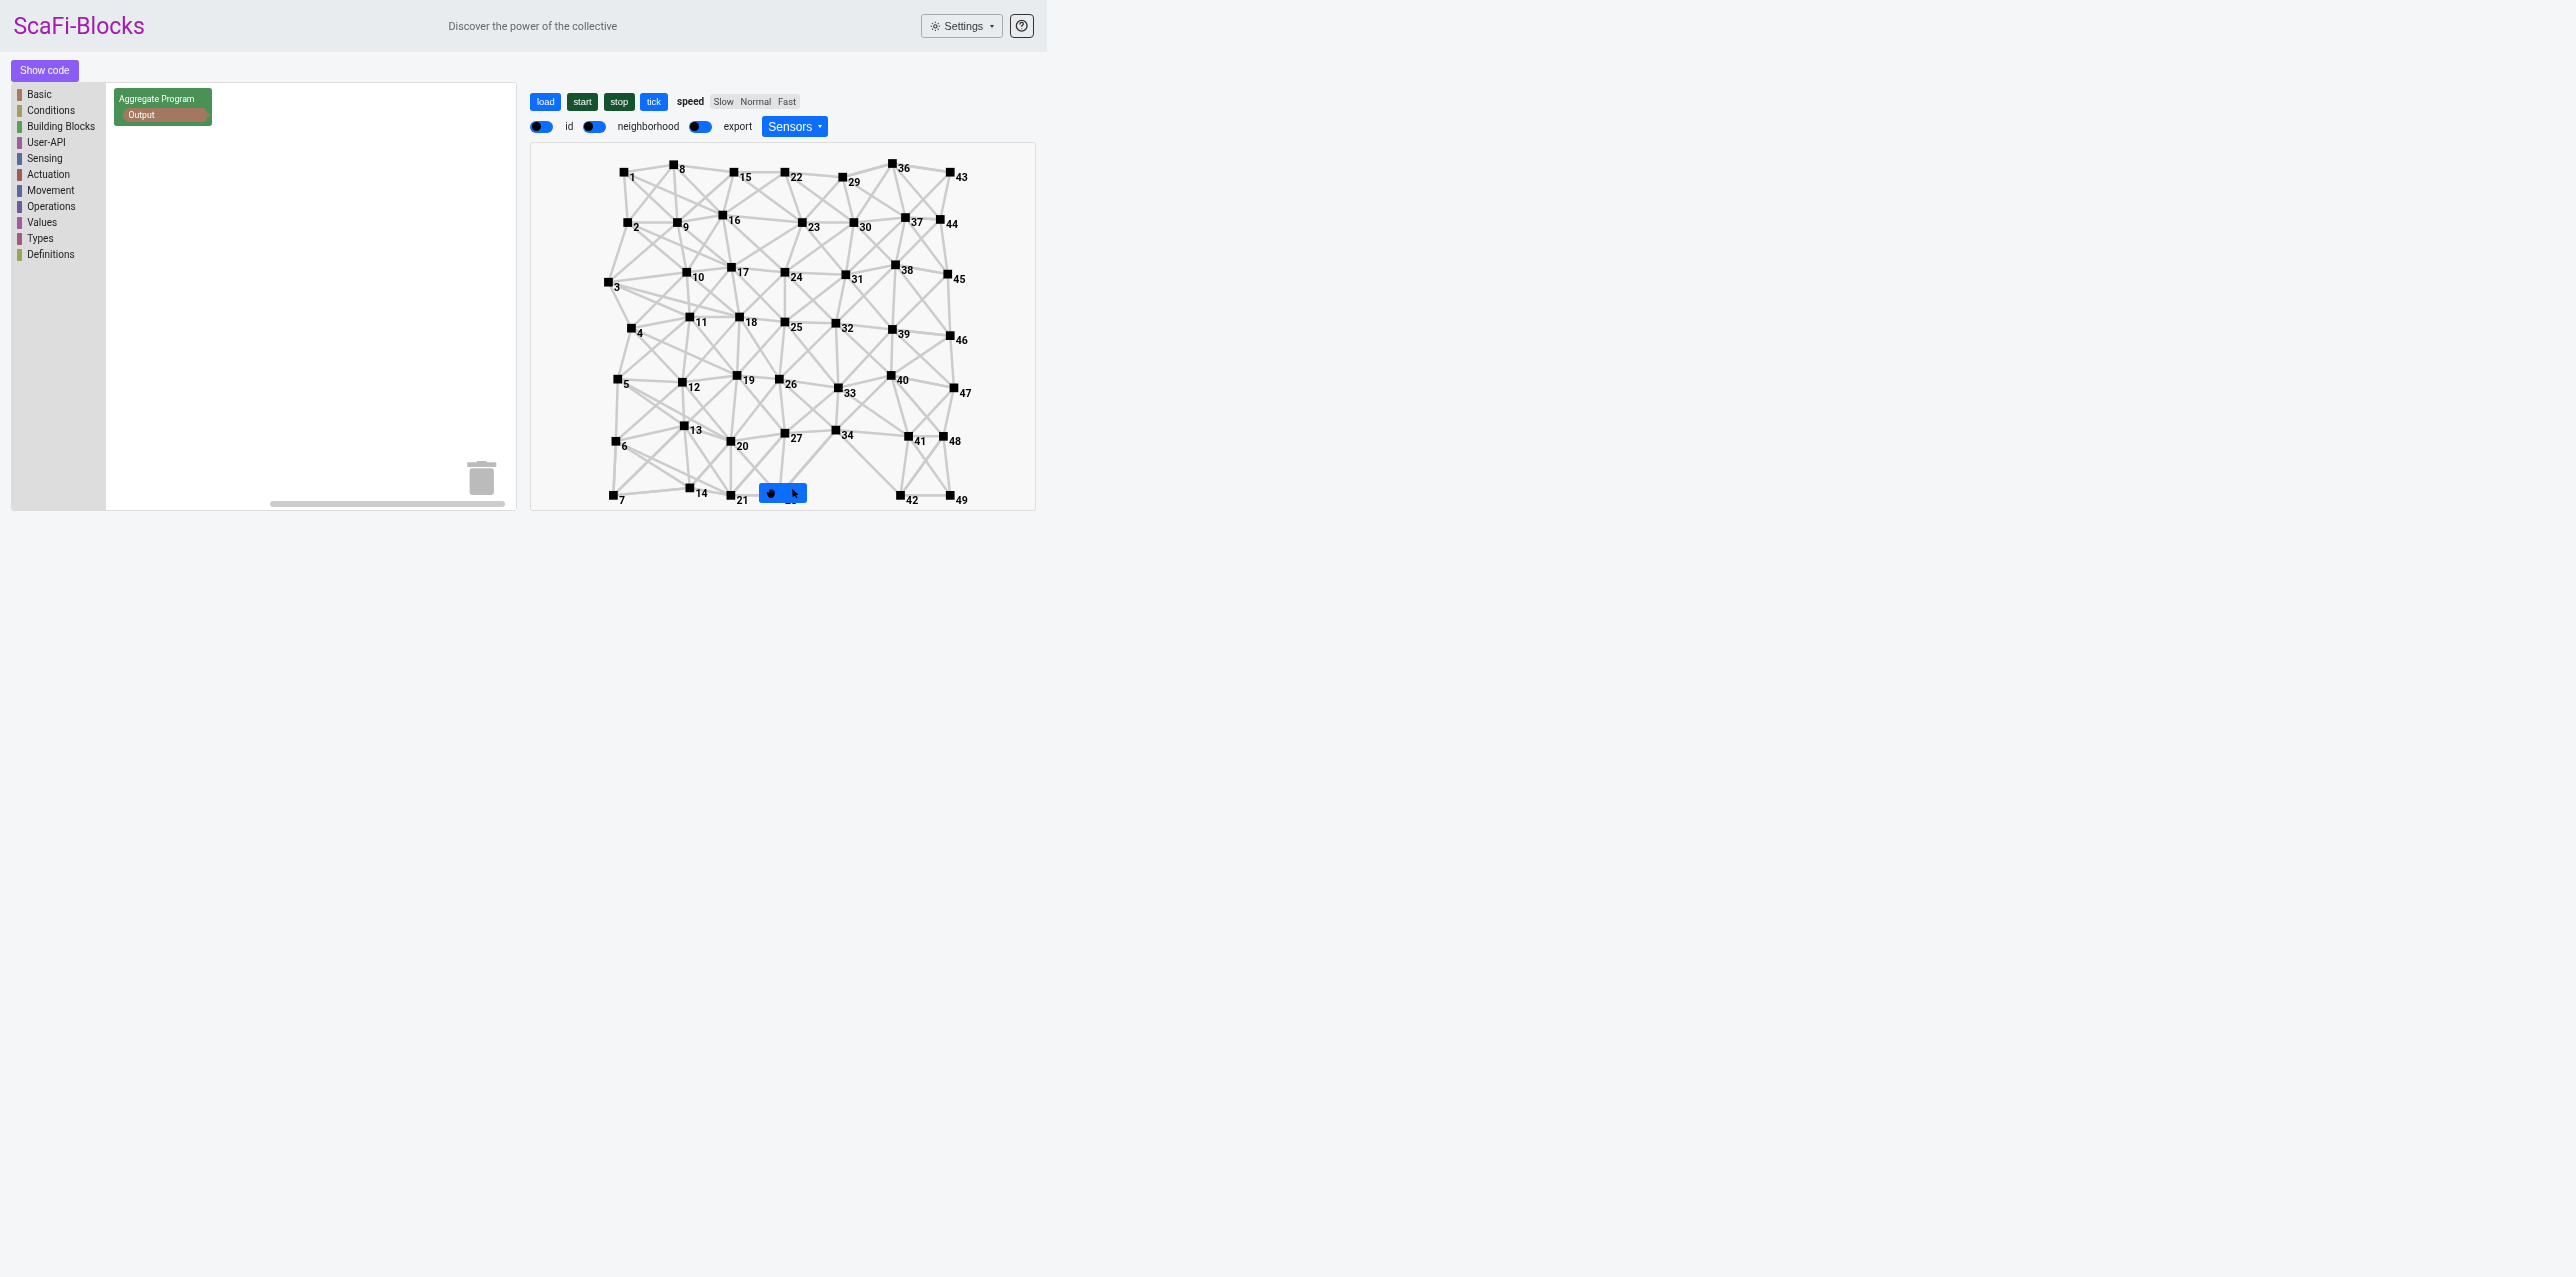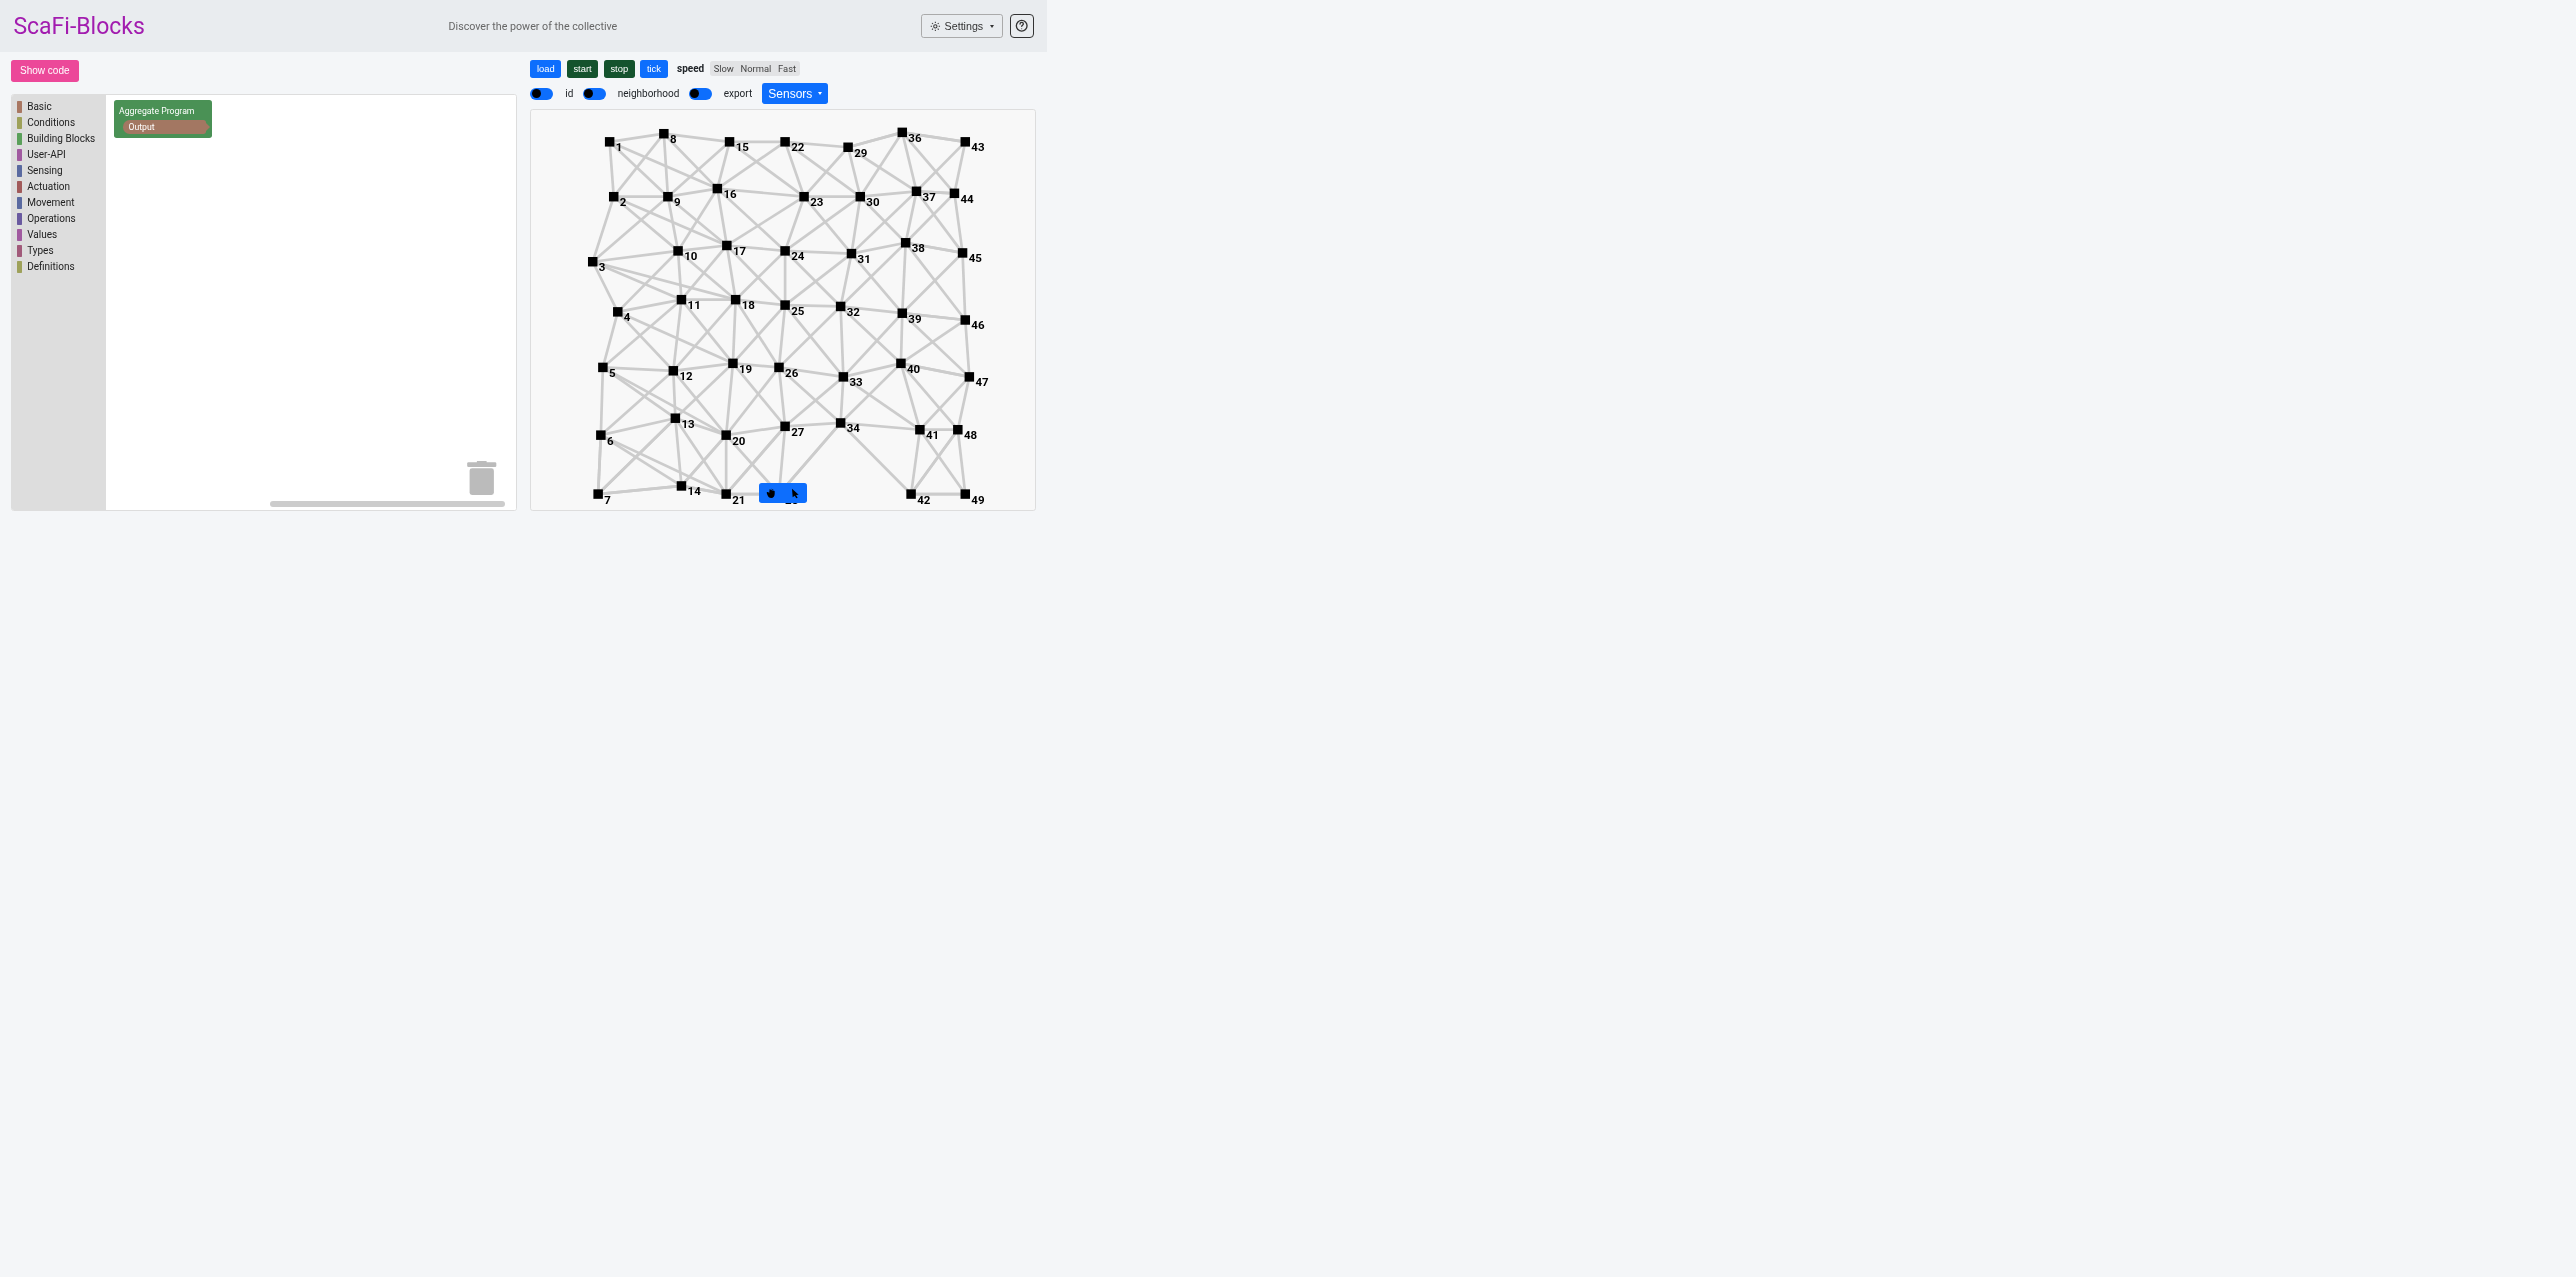--- a/index.html
+++ b/index.html
@@ -35,23 +35,23 @@
   color: #333;
 }
 .main {
   display: flex;
   gap: 13.4px;
   padding: 8px 10.7px;
   height: calc(100% - 52px);
 }
 .left-panel { flex: 1; display: flex; flex-direction: column; }
 .show-code-btn {
-  background: #ec4899; color: #fff; border: none;
+  background: #8b5cf6; color: #fff; border: none;
   padding: 5.4px 9.4px; font-size: 10px; border-radius: 2.7px;
-  cursor: pointer; margin-bottom: 12px; align-self: flex-start;
+  cursor: pointer; margin-bottom: 0; align-self: flex-start;
 }
 .blockly-area {
   display: flex; flex: 1; border: 0.7px solid #ddd; background: #fff;
   border-radius: 2.7px; overflow: hidden; position: relative;
 }
 .toolbox {
   width: 94px; background: #ddd; padding: 4px 0;
 }
 .toolbox-item {
   display: flex; align-items: center; gap: 5.4px;
@@ -85,21 +85,21 @@
   position: absolute; bottom: 12px; right: 19px;
   color: #bbb;
 }
 .trash svg { width: 29.5px; height: 34px; }
 .hscroll {
   position: absolute; bottom: 2.7px; left: 40%; right: 10.7px;
   height: 6.7px; background: #ccc; border-radius: 3.4px;
 }
 .right-panel { flex: 1; display: flex; flex-direction: column; gap: 5.4px; }
 .controls-row {
-  display: flex; align-items: center; gap: 5.4px; flex-wrap: wrap;
+  display: flex; align-items: center; gap: 5.4px; flex-wrap: wrap; margin-top: 33px;
 }
 .btn {
   border: none; padding: 3.4px 6.7px; font-size: 9.4px; border-radius: 2.7px;
   cursor: pointer;
 }
 .btn-primary { background: #0d6efd; color: #fff; }
 .btn-info { background: #14532d; color: #fff; }
 .speed-label { font-weight: 700; font-size: 10px; margin-left: 4px; }
 .speed-group { background: #e2e3e5; border-radius: 2.7px; padding: 2px 4px; display: flex; gap: 6.7px; }
 .speed-option { font-size: 9.4px; color: #444; cursor: pointer; }

